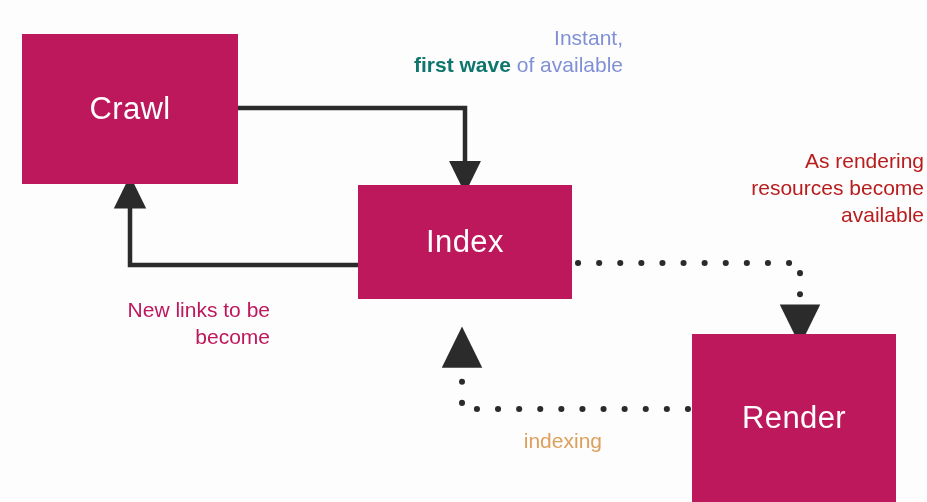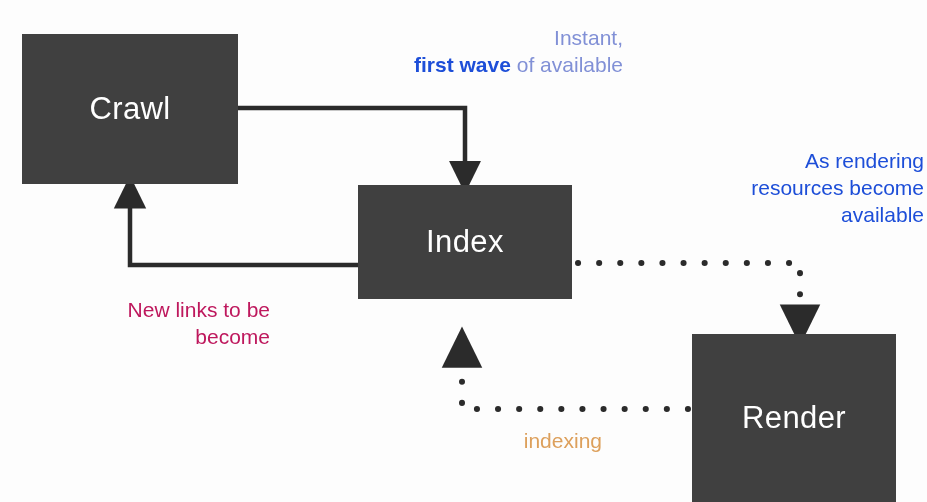--- a/index.html
+++ b/index.html
@@ -17,21 +17,21 @@
   }
   #diagram-svg {
     position: absolute;
     left: 0;
     top: 0;
     width: 927px;
     height: 502px;
   }
   .node-box {
     position: absolute;
-    background: #404040;
+    background: #be185d;
     display: flex;
     align-items: center;
     justify-content: center;
     box-sizing: border-box;
   }
   .node-label {
     color: #ffffff;
     font-size: 31px;
     font-weight: 400;
     letter-spacing: 0.4px;
@@ -64,28 +64,28 @@
   }
   #label-first-wave {
     left: 318px;
     top: 25px;
     width: 305px;
     font-size: 21px;
     color: #8190d6;
   }
   #label-first-wave .strong {
     font-weight: bold;
-    color: #1d4ed8;
+    color: #0f766e;
   }
   #label-rendering-resources {
     left: 680px;
     top: 148px;
     width: 244px;
     font-size: 21px;
-    color: #1d4ed8;
+    color: #b91c1c;
   }
   #label-new-links {
     left: 28px;
     top: 297px;
     width: 242px;
     font-size: 21px;
     color: #be185d;
   }
   #label-second-wave {
     left: 350px;

